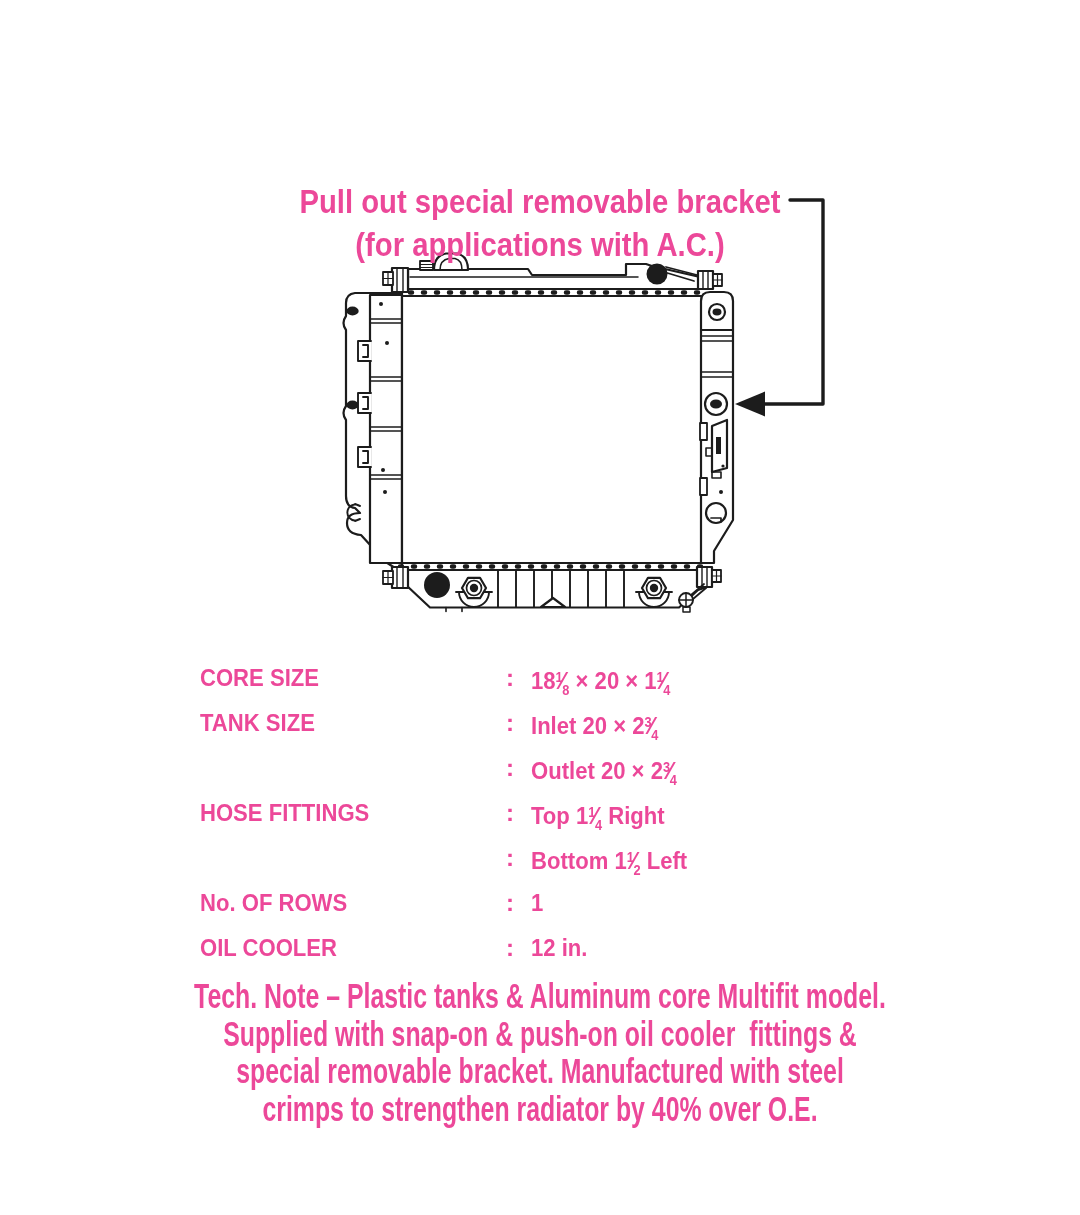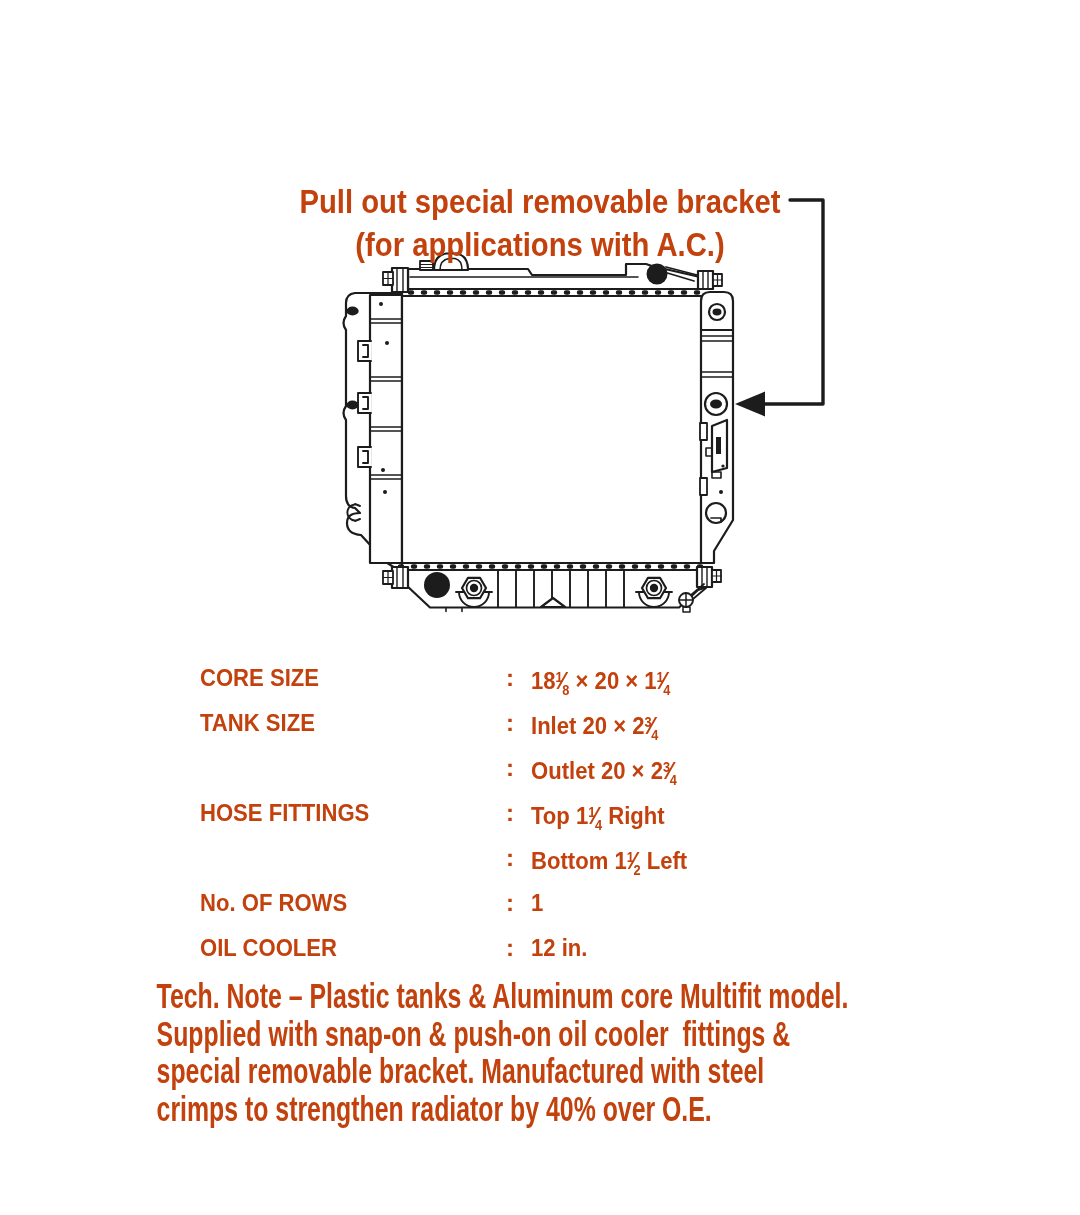--- a/index.html
+++ b/index.html
@@ -1,17 +1,17 @@
 <!DOCTYPE html>
 <html><head>
 <meta charset="utf-8">
 <style>
   html,body{margin:0;padding:0;background:#ffffff;}
   #page{position:relative;width:1080px;height:1215px;background:#fff;overflow:hidden;
-        font-family:"Liberation Sans","DejaVu Sans",sans-serif;color:#c2410c;}
+        font-family:"Liberation Sans","DejaVu Sans",sans-serif;color:#ec4899;}
   svg{position:absolute;left:0;top:0;}
 
   
   .annotation{position:absolute;top:180px;left:0;width:1080px;text-align:center;
               font-weight:bold;font-size:34px;line-height:43px;}
   .annotation .hline{transform:scaleX(.86);transform-origin:50% 50%;white-space:pre;}
 
   
   .spec-table{position:absolute;left:200px;top:655px;width:700px;font-weight:bold;font-size:24px;}
   .spec-row{position:relative;height:45px;line-height:45px;}
@@ -19,21 +19,21 @@
   .spec-colon{position:absolute;left:306px;top:0;}
   .spec-value{position:absolute;left:331px;top:0;transform:scaleX(.92);transform-origin:0 50%;white-space:pre;}
 
   
   .fr{white-space:nowrap;}
   .fr .n{font-size:.58em;vertical-align:.52em;margin-right:-.10em;}
   .fr .sl{margin:0 -0.04em;}
   .fr .d{font-size:.58em;vertical-align:-.40em;margin-left:-.08em;}
 
   
-  .tech-note{position:absolute;top:977px;left:0;width:1080px;text-align:left;
+  .tech-note{position:absolute;top:977px;left:0;width:1080px;text-align:center;
              font-weight:bold;font-size:35px;line-height:37.5px;}
   .tech-line{transform:scaleX(.71);transform-origin:50% 50%;white-space:pre;}
 </style>
 </head>
 <body>
 
 <div id="page">
 
   <svg width="1080" height="1215" viewBox="0 0 1080 1215">
     <g stroke="#1c1c1c" fill="none" stroke-width="2.2" stroke-linejoin="round" stroke-linecap="round">

